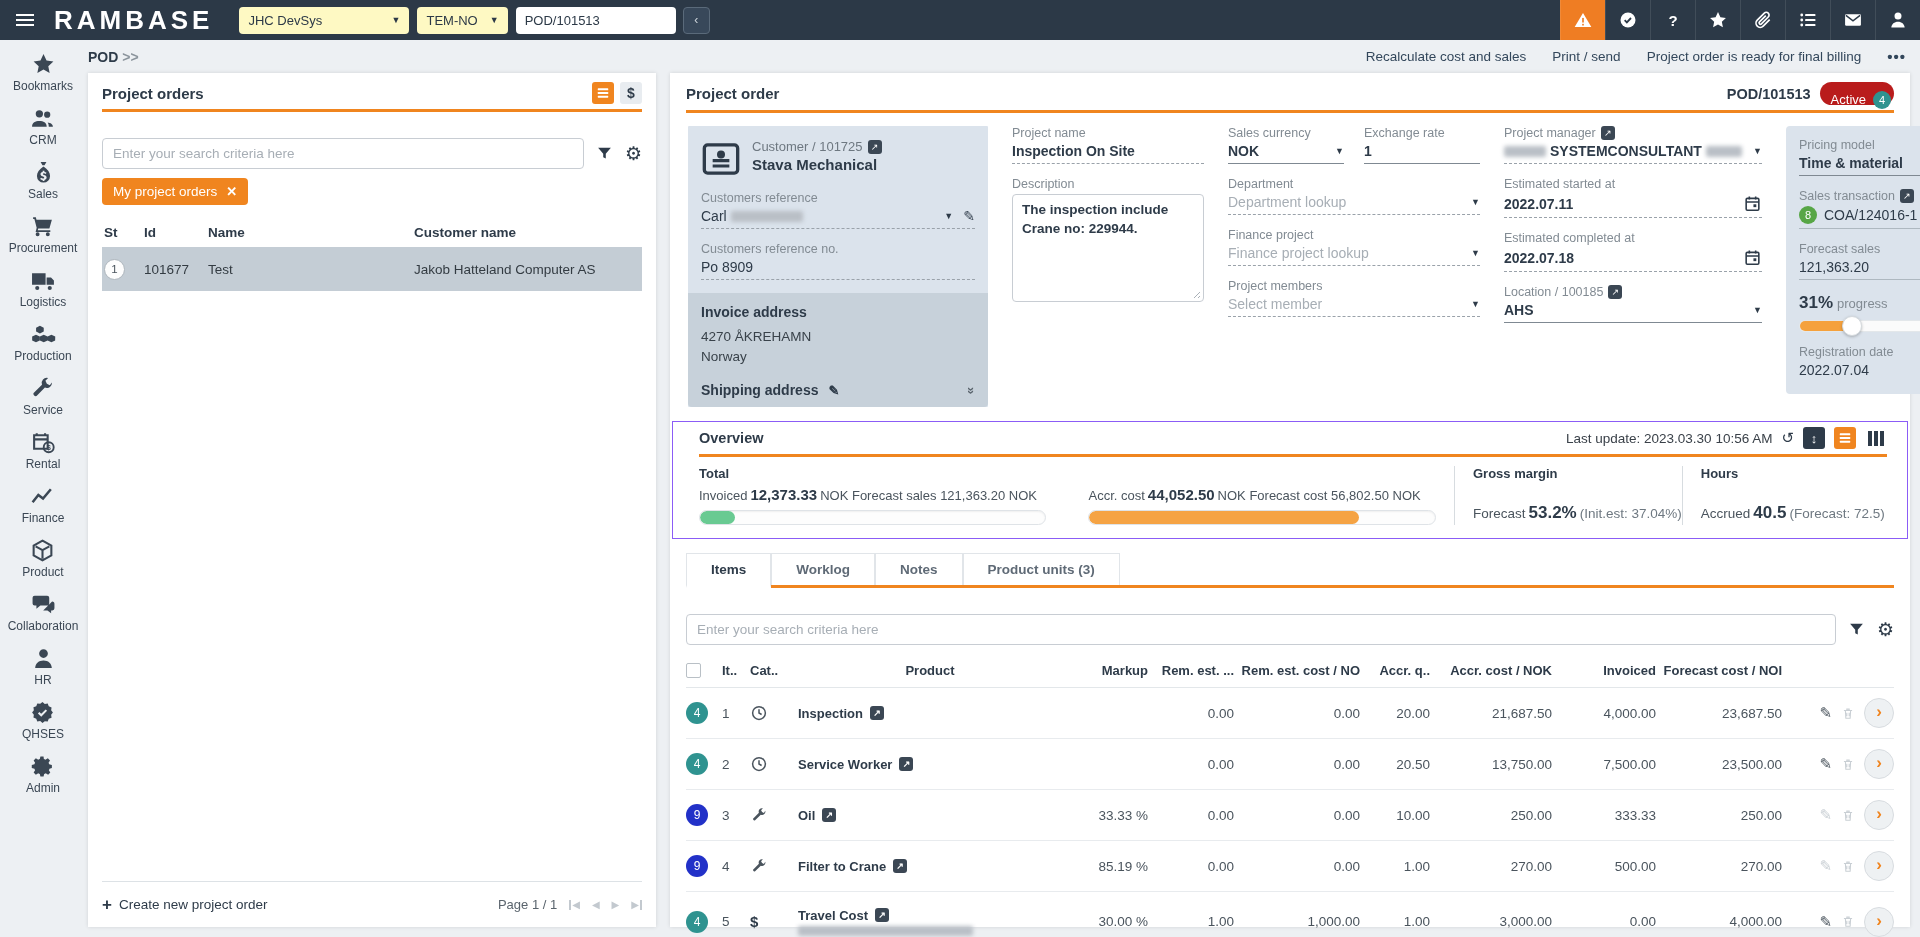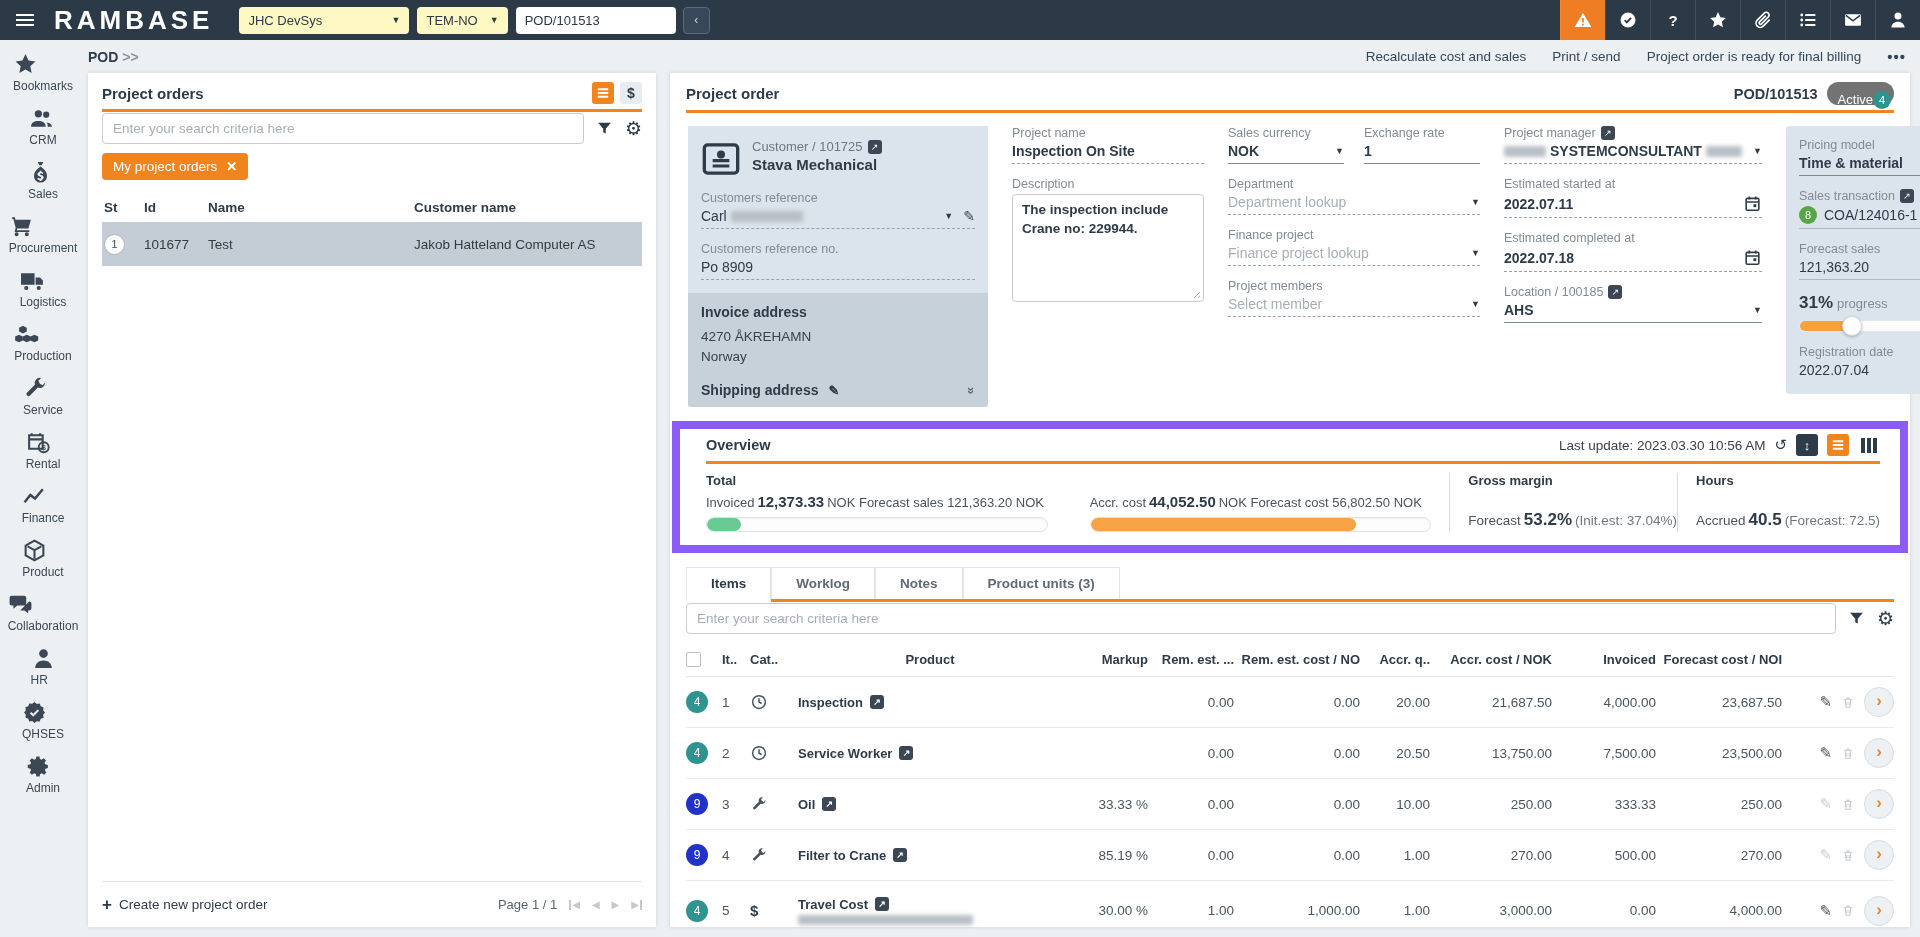--- a/index.html
+++ b/index.html
@@ -18,21 +18,21 @@
 .tb-input{width:160px;height:27px;border-radius:4px;border:none;padding:0 9px;font-size:13px;color:#2c3947}
 .tb-back{width:27px;height:27px;background:#38485a;border:1px solid #5a6a7a;border-radius:4px;color:#cfd6dc;margin-left:7px;font-size:12px;cursor:pointer}
 .tb-icons{margin-left:auto;display:flex;height:100%}
 .tb-icon{width:45px;height:100%;display:flex;align-items:center;justify-content:center;border-left:1px solid rgba(255,255,255,.1);cursor:pointer;color:#fff;font-size:15px;font-weight:bold}
 .tb-icon.alert{background:#ef7d23}
 .tb-icon svg{width:20px;height:20px}
 
 
 .body-row{display:flex;height:897px}
 .sidebar{width:86px;display:flex;flex-direction:column;align-items:center;padding-top:12px}
-.side-item{display:flex;flex-direction:column;align-items:flex-start;margin-bottom:13px;cursor:pointer;color:#3b4754}
+.side-item{display:flex;flex-direction:column;align-items:center;margin-bottom:13px;cursor:pointer;color:#3b4754}
 .side-item svg{width:25px;height:25px;fill:#3b4754}
 .side-item .lb{font-size:12px;margin-top:2px;white-space:nowrap}
 .main{flex:1;display:flex;flex-direction:column;min-width:0}
 .action-row{height:33px;display:flex;align-items:center;padding:0 14px 0 2px}
 .crumb{font-weight:bold;color:#2e3b49;font-size:14px}
 .crumb .arrows{color:#8b949c;font-weight:bold;margin-left:4px}
 .actions{margin-left:auto;display:flex;gap:26px;align-items:center;color:#33475b;font-size:13.5px}
 .actions span{cursor:pointer}
 .more-dots{font-weight:bold;letter-spacing:1px;font-size:15px}
 .content{flex:1;display:flex;gap:14px;padding:0 10px 10px 2px;min-height:0}
@@ -42,25 +42,25 @@
 
 
 .panel-head{display:flex;align-items:center;border-bottom:3px solid #f0851f;padding-bottom:5px}
 .panel-title{font-size:15px;font-weight:bold;color:#2e3b49}
 .head-icons{margin-left:auto;display:flex;gap:6px;align-items:center}
 .view-icon{width:22px;height:22px;border-radius:3px;display:flex;align-items:center;justify-content:center;cursor:pointer}
 .view-icon.active{background:#f0851f}
 .view-icon.money{background:#e8ecf0;color:#2e3b49;font-weight:bold;font-size:14px}
 .doc-ref{margin-left:auto;display:flex;align-items:center;gap:9px}
 .doc-id{font-weight:bold;font-size:14.5px;color:#2e3b49}
-.status-pill{background:#737373;color:#fff;border-radius:12px;height:23px;display:flex;align-items:center;padding:12px 3px 0 11px;font-size:13px}
+.status-pill{background:#b91c1c;color:#fff;border-radius:12px;height:23px;display:flex;align-items:center;gap:7px;padding:12px 3px 0 11px;font-size:13px}
 .pill-n{background:#2f9390;border-radius:50%;width:18px;height:18px;display:flex;align-items:center;justify-content:center;font-size:11px}
 
 
-.search-row{display:flex;align-items:center;gap:12px;margin:1px 0 9px}
+.search-row{display:flex;align-items:center;gap:12px;margin:26px 0 9px}
 .search-input{flex:1;height:31px;border:1px solid #c8cdd3;border-radius:4px;padding:0 10px;font-size:13.5px;color:#3a4149;background:#fff}
 .search-input::placeholder{color:#a7aeb5}
 .icon-btn{cursor:pointer;display:flex;align-items:center;justify-content:center}
 .gear-ch{font-size:19px;color:#2e3b49;line-height:1}
 .chip{display:inline-flex;align-items:center;gap:9px;background:#f0851f;color:#fff;border-radius:4px;height:27px;padding:0 11px;font-size:13.5px;width:fit-content;margin-bottom:13px;cursor:pointer}
 .chip .x{font-weight:bold;font-size:13px}
 
 
 .po-head{display:flex;font-weight:bold;color:#2e3b49;padding:7px 0;font-size:13.5px}
 .po-row{display:flex;align-items:center;background:#c4cdd5;height:44px;font-size:13.5px;color:#333b42;cursor:pointer}
@@ -116,21 +116,21 @@
 .summary-card{width:196px;background:#dbe3ec;border-radius:4px;padding:12px 13px 10px;flex:none}
 .tx-badge{width:18px;height:18px;border-radius:50%;background:#57a646;color:#fff;font-size:11px;display:inline-flex;align-items:center;justify-content:center;margin-right:7px;flex:none}
 .prog-lbl{margin:2px 0 7px}
 .prog-pct{font-size:17px;font-weight:bold;color:#2e3b49}
 .prog-word{color:#828b93;font-size:13px;margin-left:4px}
 .slider{position:relative;height:12px;border-radius:6px;background:#fbfbfb;border:1px solid #e3e7ea;margin:0 0 13px}
 .slider .fill{position:absolute;left:0;top:0;bottom:0;background:#f5a13c;border-radius:6px}
 .slider .knob{position:absolute;top:-5px;width:20px;height:20px;border-radius:50%;background:#fff;border:1px solid #d5dade;box-shadow:0 1px 3px rgba(0,0,0,.25);transform:translateX(-50%);cursor:pointer}
 
 
-.overview{border:8px solid #8b5cf6;margin:0 -14px 12px -14px;padding:5px 20px 13px 26px}
+.overview{border:1px solid #8b5cf6;margin:0 -14px 12px -14px;padding:5px 20px 13px 26px}
 .ov-head{display:flex;align-items:center;border-bottom:3px solid #f0851f;padding-bottom:5px}
 .ov-title{font-weight:bold;font-size:14.5px;color:#2e3b49}
 .ov-right{margin-left:auto;display:flex;align-items:center;gap:9px;font-size:13.5px;color:#3a4149}
 .refresh{font-size:15px;color:#2e3b49;cursor:pointer}
 .sq-icon{width:22px;height:22px;border-radius:3px;display:flex;align-items:center;justify-content:center;cursor:pointer}
 .sq-dark{background:#2e3b49;color:#fff;font-size:13px}
 .sq-orange{background:#f0851f}
 .cols-icon{display:flex;gap:2px}
 .cols-icon i{width:4px;height:15px;background:#2e3b49;display:block}
 .ov-body{display:flex;padding-top:9px}

